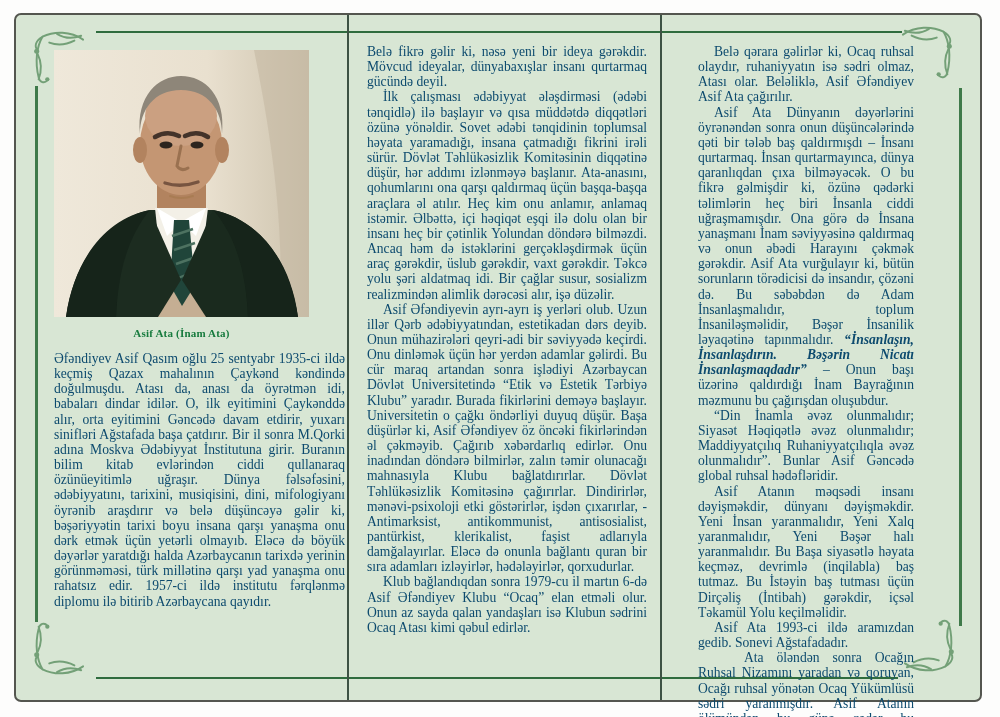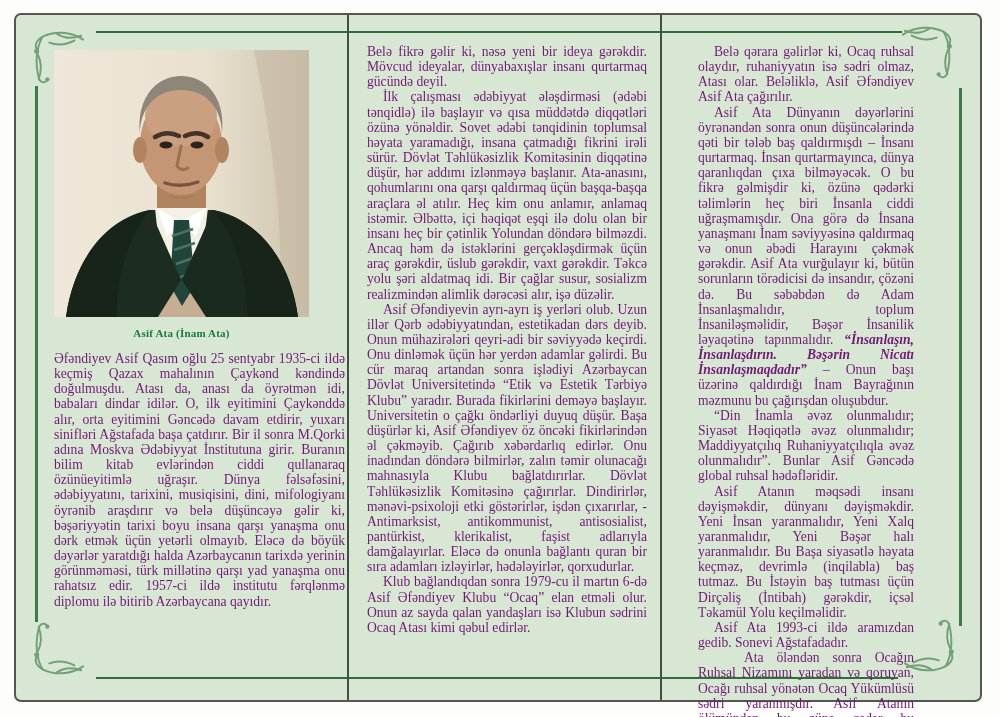--- a/index.html
+++ b/index.html
@@ -43,21 +43,21 @@
     width:255px;height:267px;margin:35px auto 0;
     overflow:hidden;
   }
   .photo svg{display:block;width:100%;height:100%;}
   .caption{
     margin:10px 0 0;text-align:center;
     font-size:11px;font-weight:bold;color:#177b3e;letter-spacing:.2px;
   }
   .body{
     font-size:13.6px;line-height:15.15px;text-align:justify;
-    color:#701a75;margin:0;
+    color:#0c4a6e;margin:0;
   }
   .bio{margin:12px 2px 0 38px;}
   .col-mid .body{margin-left:18px;margin-right:13px;}
   .col-right .body{margin-left:18px;margin-right:21px;}
   .first{margin-top:29px;}
   .indent{text-indent:16px;}
   .noindent{text-indent:0;}
   .bigindent{text-indent:46px;}
   .em{font-weight:bold;font-style:italic;}
 </style>

